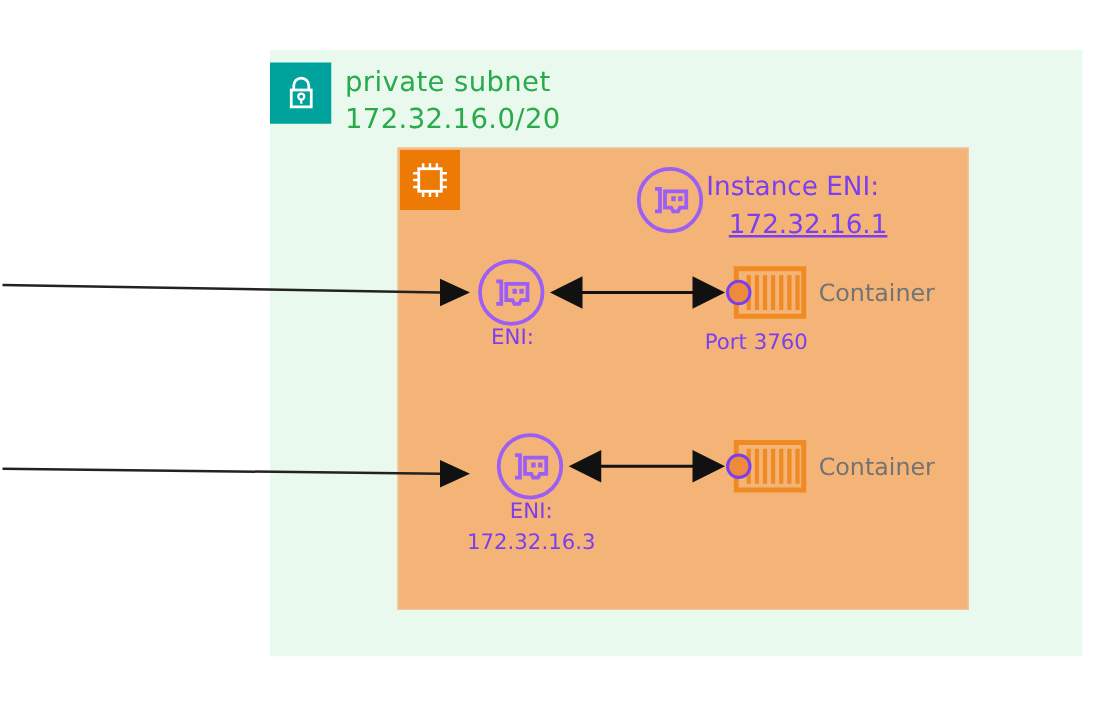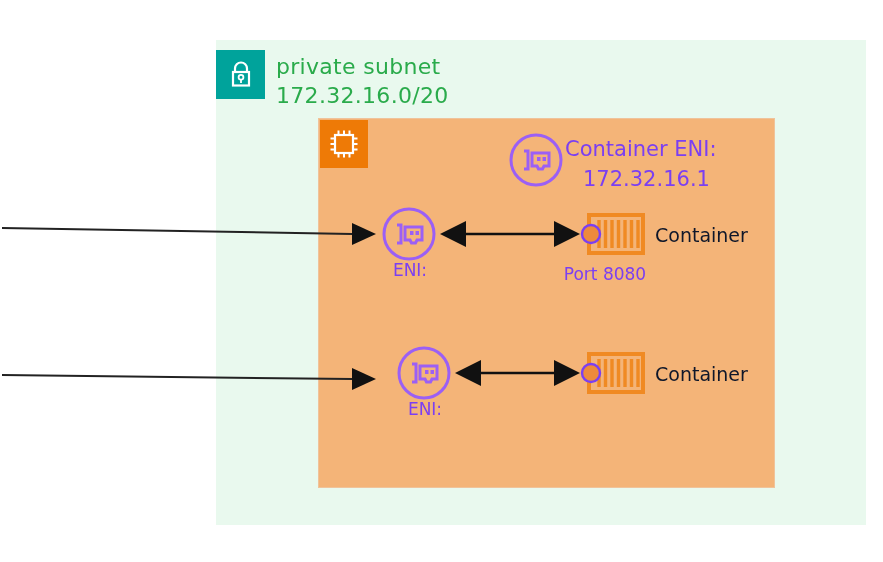--- a/index.html
+++ b/index.html
@@ -96,21 +96,21 @@
 
   #instance-eni-label {
     left: 565px;
     top: 134px;
     width: 230px;
     font-size: 21px;
     line-height: 30px;
     white-space: pre-line;
     text-align: left;
   }
-  #instance-eni-label .line2 { padding-left: 18px; display: block; }
+  #instance-eni-label .line2 { padding-left: 18px; display: block; text-decoration: underline; }
 
   .eni-label {
     width: 200px;
     font-size: 17px;
     line-height: 25px;
     text-align: center;
   }
   #eni-label-1 { left: 310px; top: 258px; }
   #eni-label-2 { left: 325px; top: 397px; }
 
@@ -123,21 +123,21 @@
   #port-label-2 { left: 525px; top: 403px; }
 
   .ingress-label {
     font-size: 17px;
     white-space: nowrap;
   }
   #ingress-label-1 { left: 8px; top: 240px; }
   #ingress-label-2 { left: 6px; top: 390px; }
 
   .container-label {
-    color: #0f172a;
+    color: #737373;
     font-family: "DejaVu Sans", sans-serif;
     font-size: 19px;
     white-space: nowrap;
   }
   #container-label-1 { left: 655px; top: 224px; }
   #container-label-2 { left: 655px; top: 363px; }
 
   
   .container-icon { width: 72px; height: 50px; }
   #container-icon-1 { left: 578px; top: 209px; }
@@ -192,21 +192,21 @@
   </div>
 
   <svg class="abs eni-icon" id="instance-eni-icon" viewBox="0 0 56 56">
     <circle cx="28" cy="28" r="25" fill="none" stroke="#9B5FF5" stroke-width="3"></circle>
     <path d="M16 19 h4 v18 h-4" fill="none" stroke="#9B5FF5" stroke-width="3" stroke-linejoin="miter"></path>
     <path d="M24 21 h17 v13 h-5 l-1.5 3 h-4 L29 34 h-5 z" fill="none" stroke="#9B5FF5" stroke-width="3" stroke-linejoin="miter"></path>
     <rect x="29" y="25" width="3.5" height="4" fill="#9B5FF5"></rect>
     <rect x="34.5" y="25" width="3.5" height="4" fill="#9B5FF5"></rect>
   </svg>
 
-  <div class="abs purple-text" id="instance-eni-label"><span>Container ENI:</span><span class="line2">172.32.16.1</span></div>
+  <div class="abs purple-text" id="instance-eni-label"><span>Instance ENI:</span><span class="line2">172.32.16.1</span></div>
 
   <svg class="abs eni-icon" id="eni-icon-1" viewBox="0 0 56 56">
     <circle cx="28" cy="28" r="25" fill="none" stroke="#9B5FF5" stroke-width="3"></circle>
     <path d="M16 19 h4 v18 h-4" fill="none" stroke="#9B5FF5" stroke-width="3" stroke-linejoin="miter"></path>
     <path d="M24 21 h17 v13 h-5 l-1.5 3 h-4 L29 34 h-5 z" fill="none" stroke="#9B5FF5" stroke-width="3" stroke-linejoin="miter"></path>
     <rect x="29" y="25" width="3.5" height="4" fill="#9B5FF5"></rect>
     <rect x="34.5" y="25" width="3.5" height="4" fill="#9B5FF5"></rect>
   </svg>
 
   <div class="abs purple-text eni-label" id="eni-label-1"><span>ENI:</span><br></div>
@@ -220,32 +220,32 @@
       <line x1="40.5" y1="11" x2="40.5" y2="39"></line>
       <line x1="47" y1="11" x2="47" y2="39"></line>
       <line x1="53.5" y1="11" x2="53.5" y2="39"></line>
       <line x1="60" y1="11" x2="60" y2="39"></line>
     </g>
     <circle cx="13" cy="25" r="9" fill="#EE8A3C" stroke="#7B3FF2" stroke-width="2.4"></circle>
   </svg>
 
   <div class="abs container-label" id="container-label-1">Container</div>
 
-  <div class="abs purple-text port-label" id="port-label-1">Port 8080</div>
+  <div class="abs purple-text port-label" id="port-label-1">Port 3760</div>
 
 
   <svg class="abs eni-icon" id="eni-icon-2" viewBox="0 0 56 56">
     <circle cx="28" cy="28" r="25" fill="none" stroke="#9B5FF5" stroke-width="3"></circle>
     <path d="M16 19 h4 v18 h-4" fill="none" stroke="#9B5FF5" stroke-width="3" stroke-linejoin="miter"></path>
     <path d="M24 21 h17 v13 h-5 l-1.5 3 h-4 L29 34 h-5 z" fill="none" stroke="#9B5FF5" stroke-width="3" stroke-linejoin="miter"></path>
     <rect x="29" y="25" width="3.5" height="4" fill="#9B5FF5"></rect>
     <rect x="34.5" y="25" width="3.5" height="4" fill="#9B5FF5"></rect>
   </svg>
 
-  <div class="abs purple-text eni-label" id="eni-label-2"><span>ENI:</span><br></div>
+  <div class="abs purple-text eni-label" id="eni-label-2"><span>ENI:</span><br><span>172.32.16.3</span></div>
 
   <svg class="abs container-icon" id="container-icon-2" viewBox="0 0 72 50">
     <rect x="11" y="6" width="54" height="38" fill="none" stroke="#F08A23" stroke-width="4"></rect>
     <g stroke="#F08A23" stroke-width="3.4">
       <line x1="21" y1="11" x2="21" y2="39"></line>
       <line x1="27.5" y1="11" x2="27.5" y2="39"></line>
       <line x1="34" y1="11" x2="34" y2="39"></line>
       <line x1="40.5" y1="11" x2="40.5" y2="39"></line>
       <line x1="47" y1="11" x2="47" y2="39"></line>
       <line x1="53.5" y1="11" x2="53.5" y2="39"></line>

